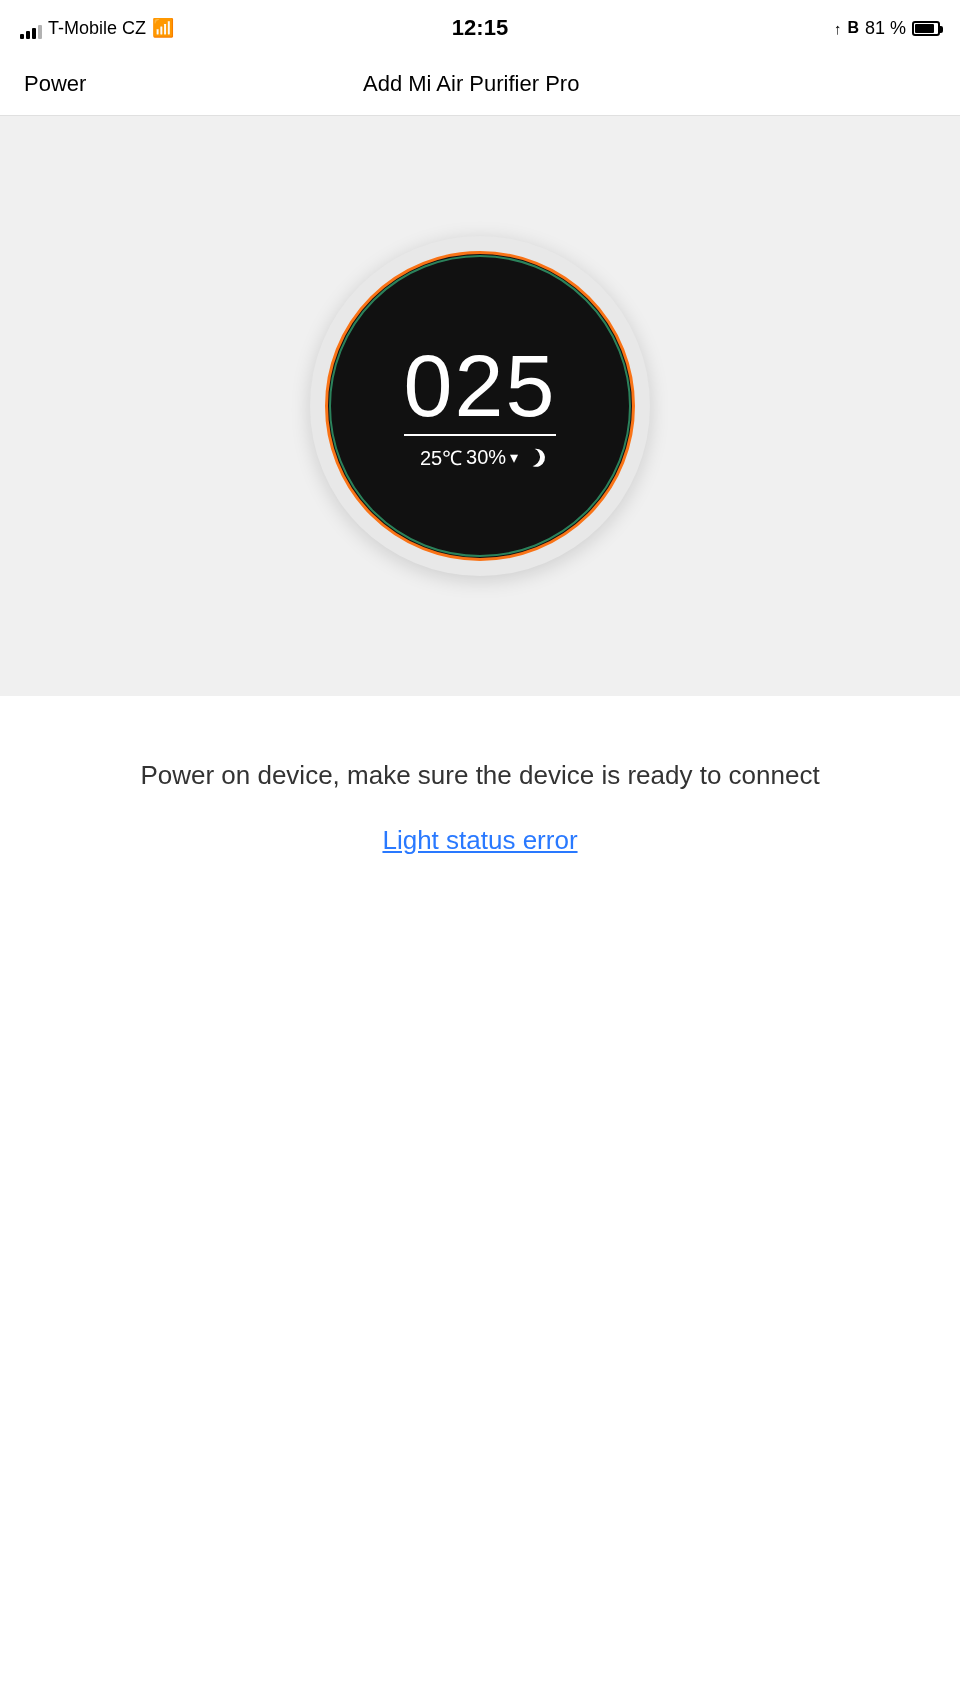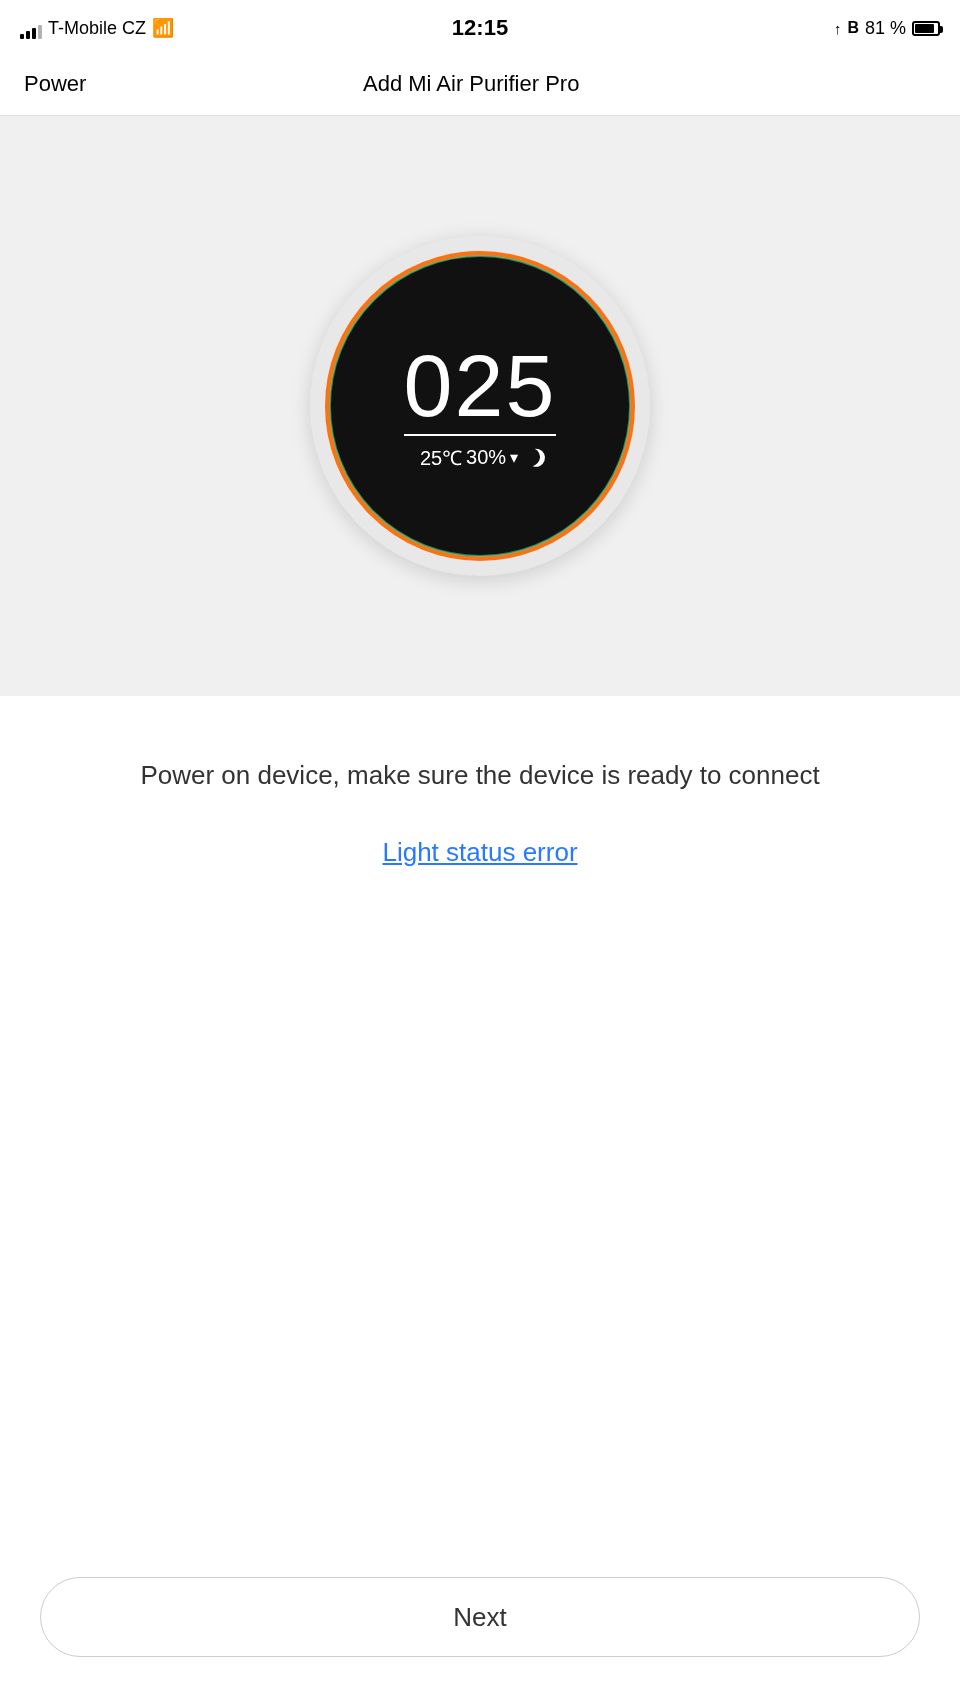--- a/index.html
+++ b/index.html
@@ -106,21 +106,21 @@
       display: flex;
       align-items: center;
       justify-content: center;
       box-shadow: 0 4px 20px rgba(0,0,0,0.15);
     }
     .device-circle-inner {
       width: 310px;
       height: 310px;
       border-radius: 50%;
       background: #111;
-      border: 5px solid #f97316;
+      border: 3px solid #f97316;
       display: flex;
       flex-direction: column;
       align-items: center;
       justify-content: center;
       position: relative;
     }
     .device-circle-ring {
       position: absolute;
       width: 302px;
       height: 302px;
@@ -155,21 +155,21 @@
       flex-direction: column;
       align-items: center;
       padding: 60px 40px 0;
     }
 
     .instruction-text {
       font-size: 26px;
       color: #333;
       text-align: center;
       line-height: 1.5;
-      margin-bottom: 42px;
+      margin-bottom: 30px;
       max-width: 700px;
     }
 
     .light-status-link {
       font-size: 26px;
       color: #2979ff;
       cursor: pointer;
       margin-bottom: 40px;
     }
 
@@ -283,14 +283,13 @@
     </div>
   </div>
 </div>
 
 <div class="content-area">
   <p class="instruction-text">Power on device, make sure the device is ready to connect</p>
   <a class="light-status-link" href="#">Light status error</a>
 </div>
 
 <div class="bottom-area">
-  <button class="next-button">Next</button>
 </div>
 
 </body></html>

